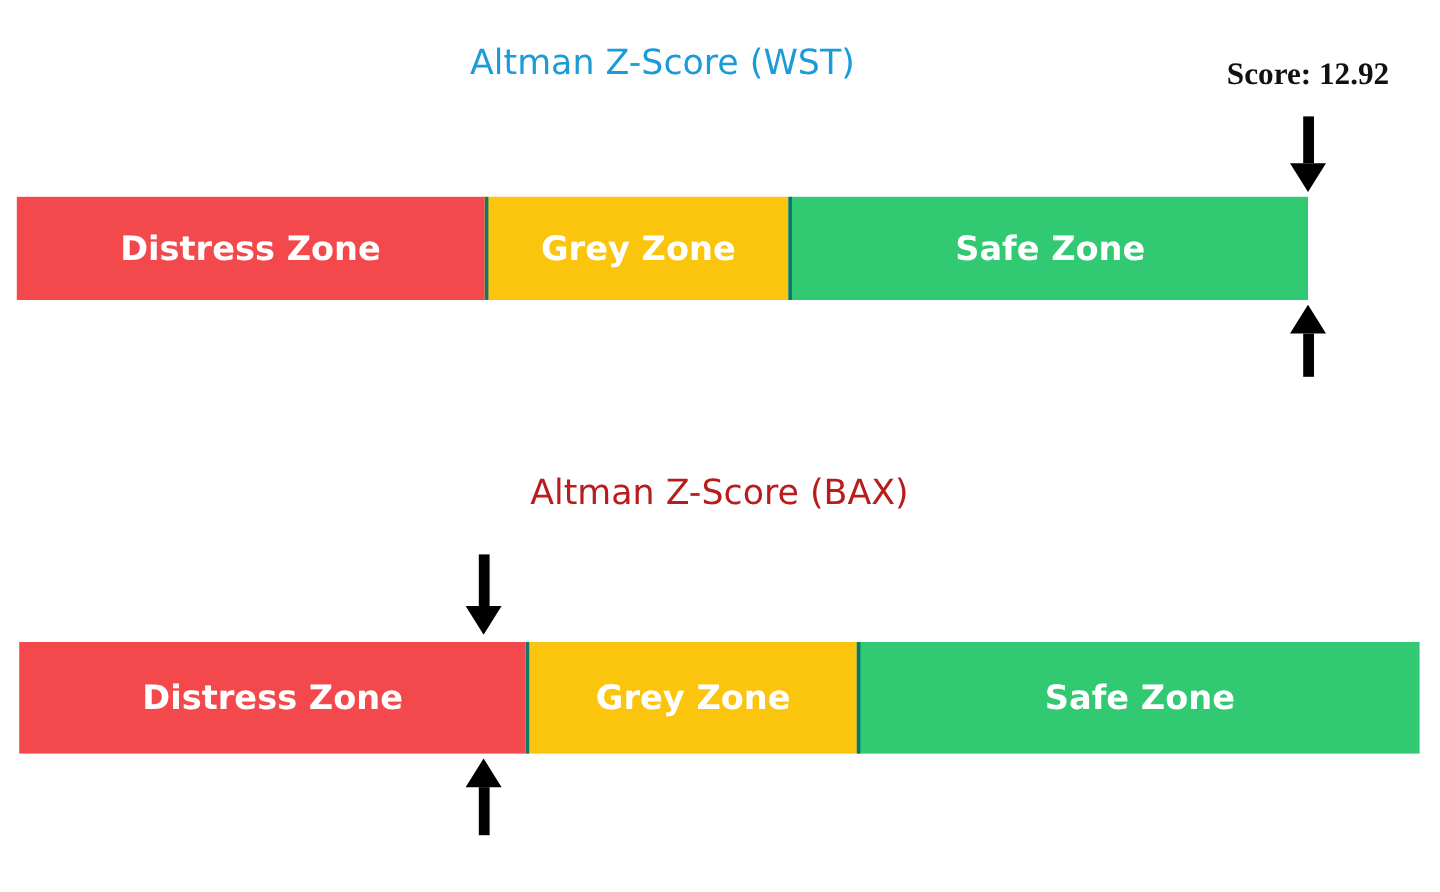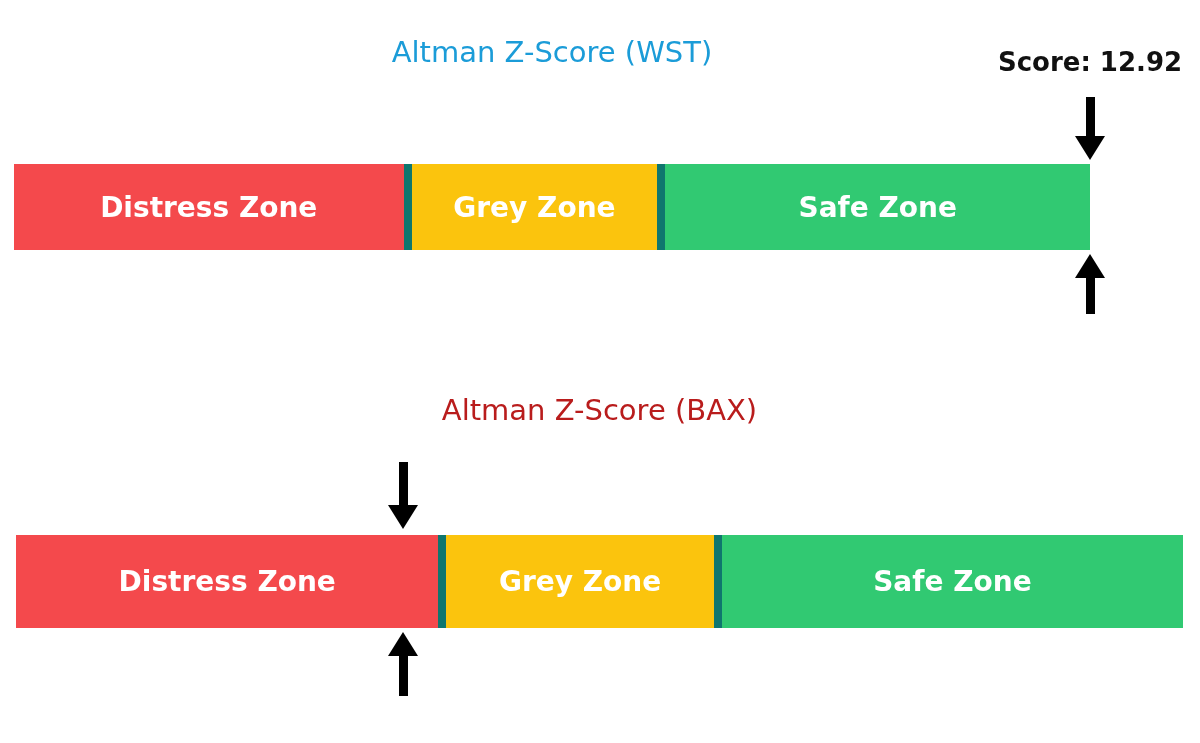--- a/index.html
+++ b/index.html
@@ -34,20 +34,21 @@
   .chart-0 .chart-title { top: 11px; }
   .chart-1 .chart-title { top: 9px; }
 
   .score-label {
     position: absolute;
     transform: translateX(-50%);
     white-space: nowrap;
     font-size: 26px;
     font-weight: 700;
     color: #111111;
+    font-family: Liberation Serif, serif;
   }
   .chart-0 .score-label { top: 47px; }
   .chart-1 .score-label { top: 56px; }
 
   .bar {
     position: absolute;
     left: 0;
     width: 100%;
   }
   .chart-0 .bar { top: 164px; height: 86px; }
@@ -56,21 +57,21 @@
   .zone {
     position: absolute;
     top: 0;
     height: 100%;
     display: flex;
     align-items: center;
     justify-content: center;
     box-sizing: border-box;
     text-align: center;
   }
-  .bar .zone:not(:first-child) { border-left: 8px solid #0f766e; }
+  .bar .zone:not(:first-child) { border-left: 3px solid #0f766e; }
   .zone-label {
     color: #ffffff;
     font-size: 28px;
     font-weight: 700;
     white-space: nowrap;
   }
 
   .arrow {
     position: absolute;
     width: 30px;

